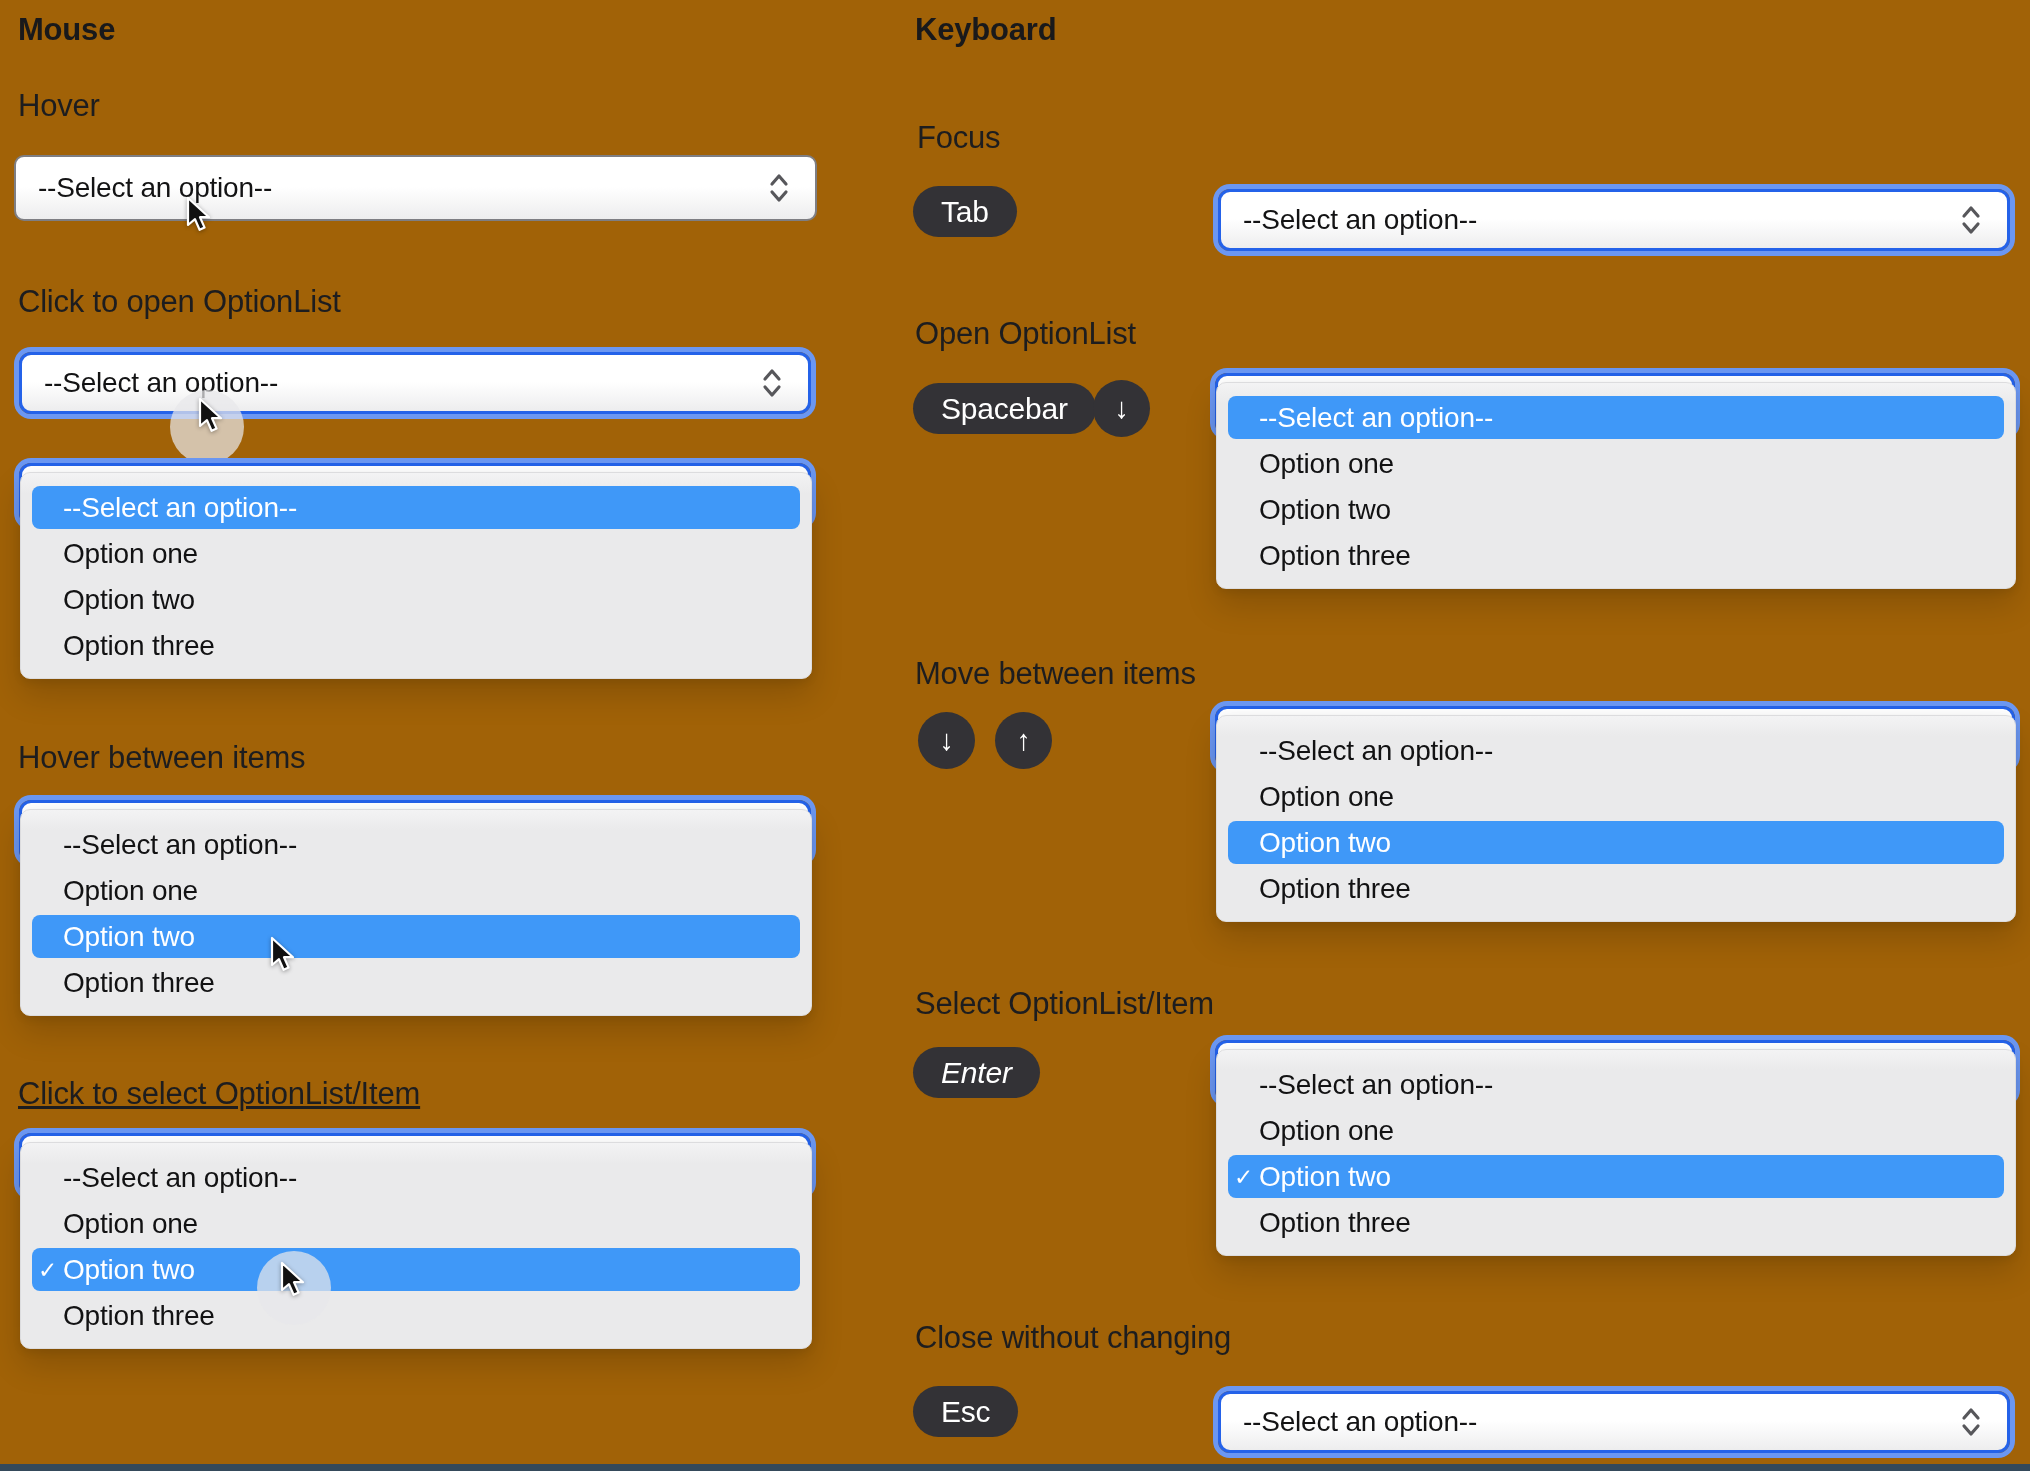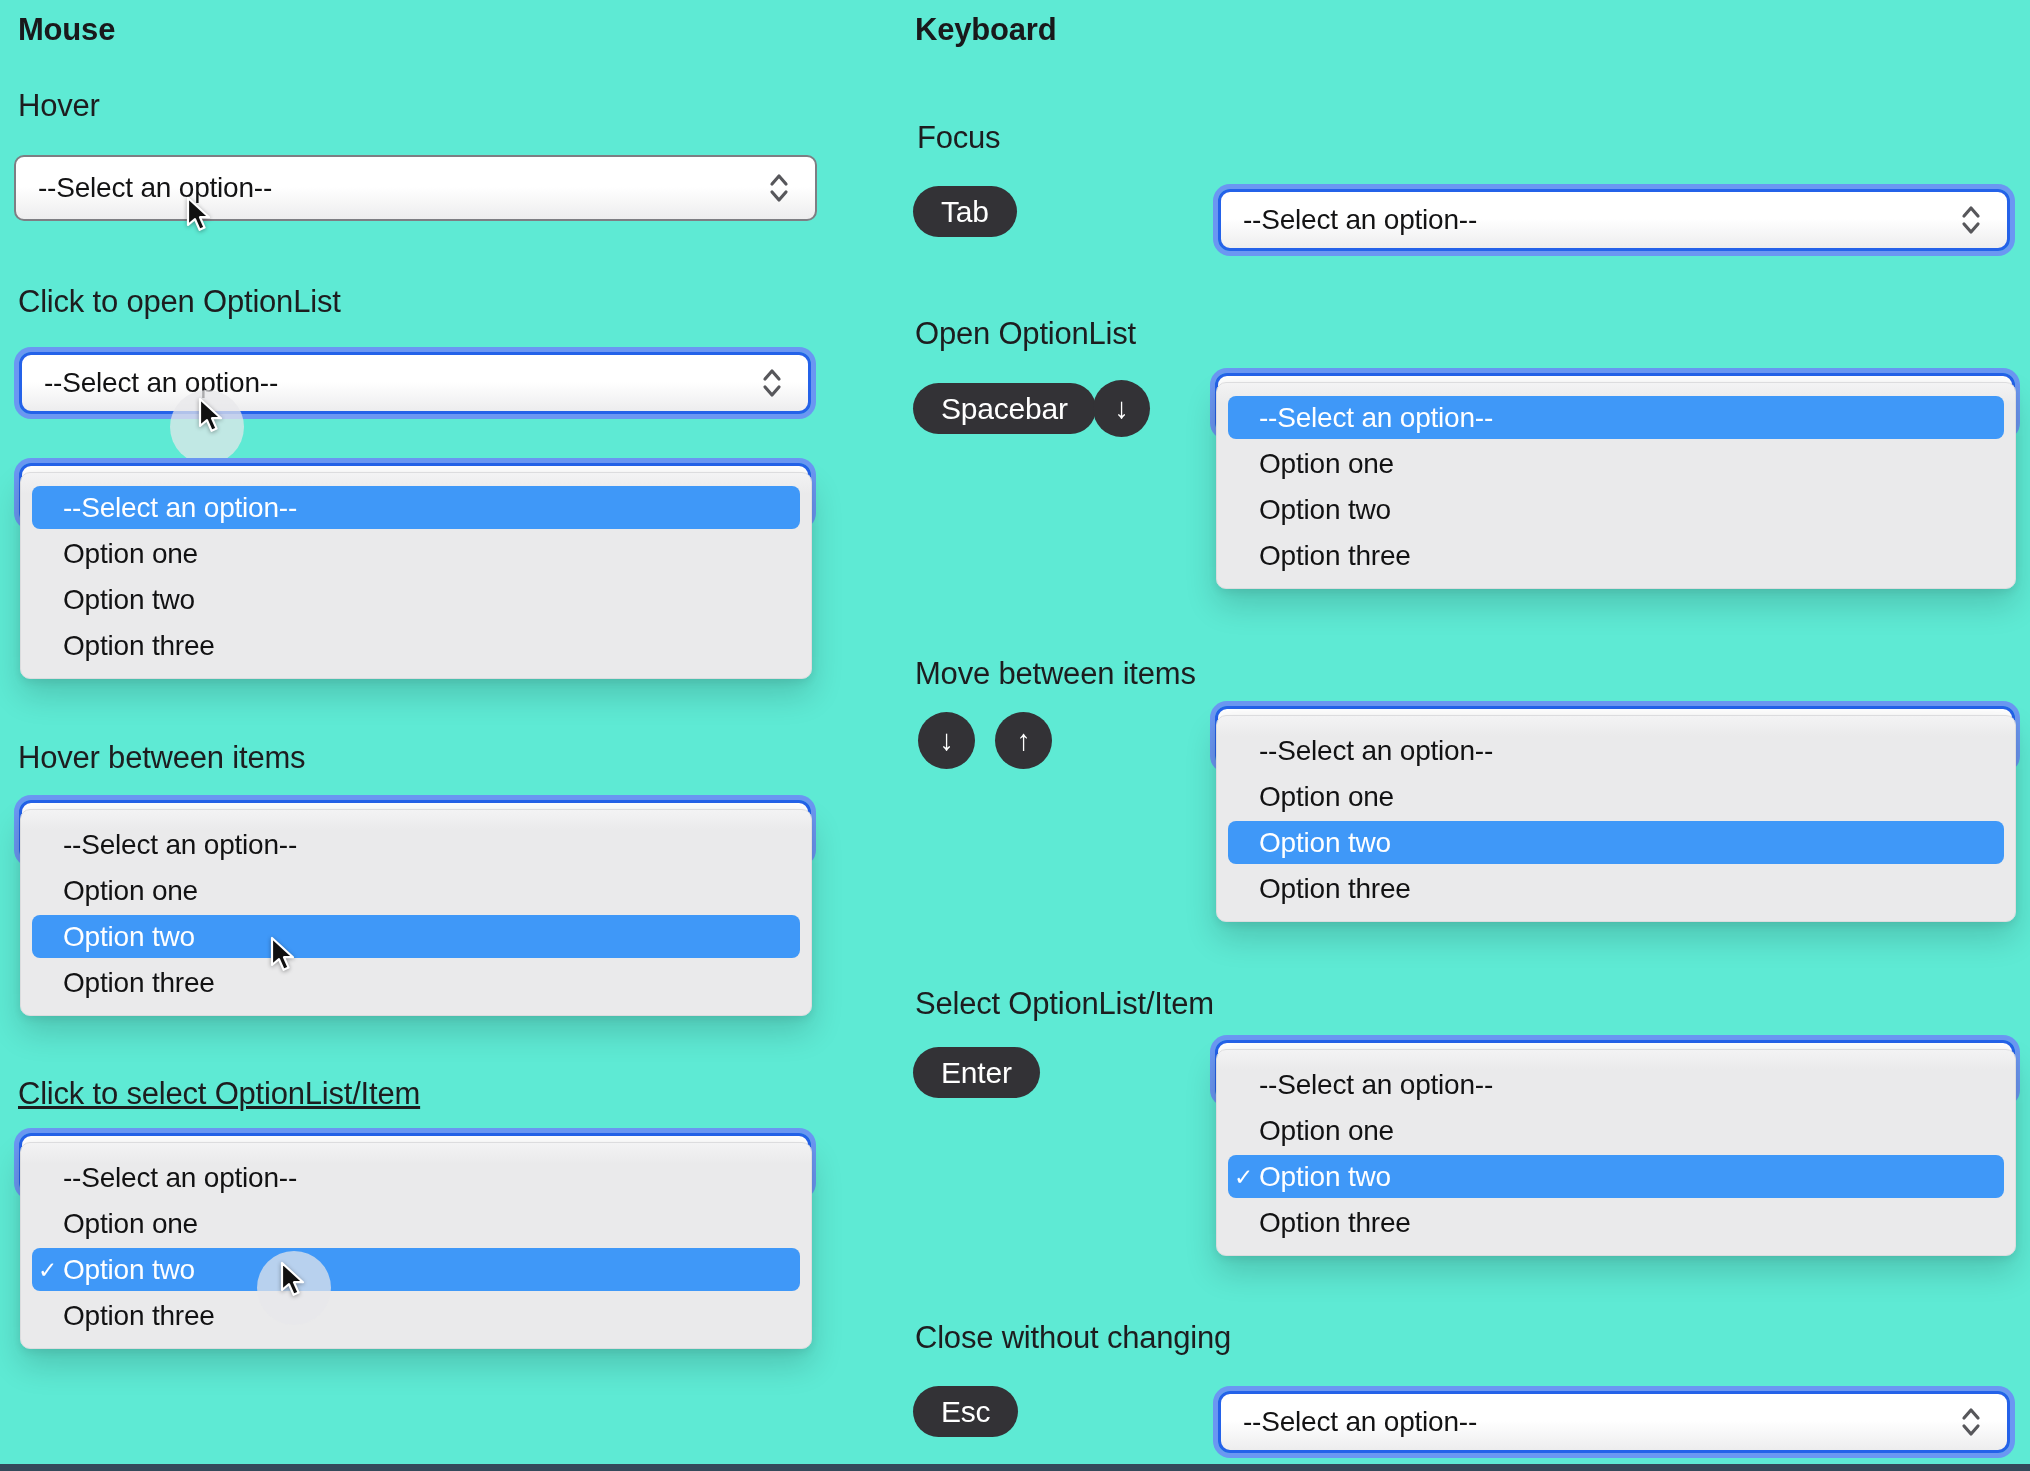--- a/index.html
+++ b/index.html
@@ -1,18 +1,18 @@
 <!DOCTYPE html>
 <html><head>
 <meta charset="utf-8">
 <style>
   * { margin:0; padding:0; box-sizing:border-box; }
   html,body { background:#ffffff; }
   .canvas {
-    position:relative; width:2030px; height:1471px; background:#5eead4; overflow:hidden;
+    position:relative; width:2030px; height:1471px; background:#a16207; overflow:hidden;
     font-family:"Liberation Sans","DejaVu Sans",sans-serif; color:#141416;
     letter-spacing:-0.2px;
   }
   .h1 { position:absolute; font-size:31px; font-weight:700; color:#19191b; }
   .lbl { position:absolute; font-size:31px; font-weight:400; color:#1d1d1f; }
 
   
   .sel {
     position:absolute; height:66px; border:2px solid #7e7e83; border-radius:10px;
     background:linear-gradient(180deg,#ffffff 48%,#ededee 100%);
@@ -178,21 +178,21 @@
     <div class="ghost"></div>
     <div class="list">
       <div class="row">--Select an option--</div>
       <div class="row">Option one</div>
       <div class="row hl" style="background: rgb(63, 152, 248);">Option two</div>
       <div class="row">Option three</div>
     </div>
   </div>
 
   <div class="lbl" style="left:915px; top:986px;text-align:center;">Select OptionList/Item</div>
-  <div class="pill" style="left: 913px; top: 1047px; background: rgb(51, 50, 54);">Enter</div>
+  <div class="pill" style="left: 913px; top: 1047px; background: rgb(51, 50, 54); font-style: italic;">Enter</div>
   <div class="combo" style="left:1210px; top:1040px; width:810px; height:222px;">
     <div class="ghost"></div>
     <div class="list">
       <div class="row">--Select an option--</div>
       <div class="row">Option one</div>
       <div class="row hl" style="background: rgb(63, 152, 248);">
           <span class="check">✓</span>
           <span>Option two</span>
         </div>
       <div class="row">Option three</div>

